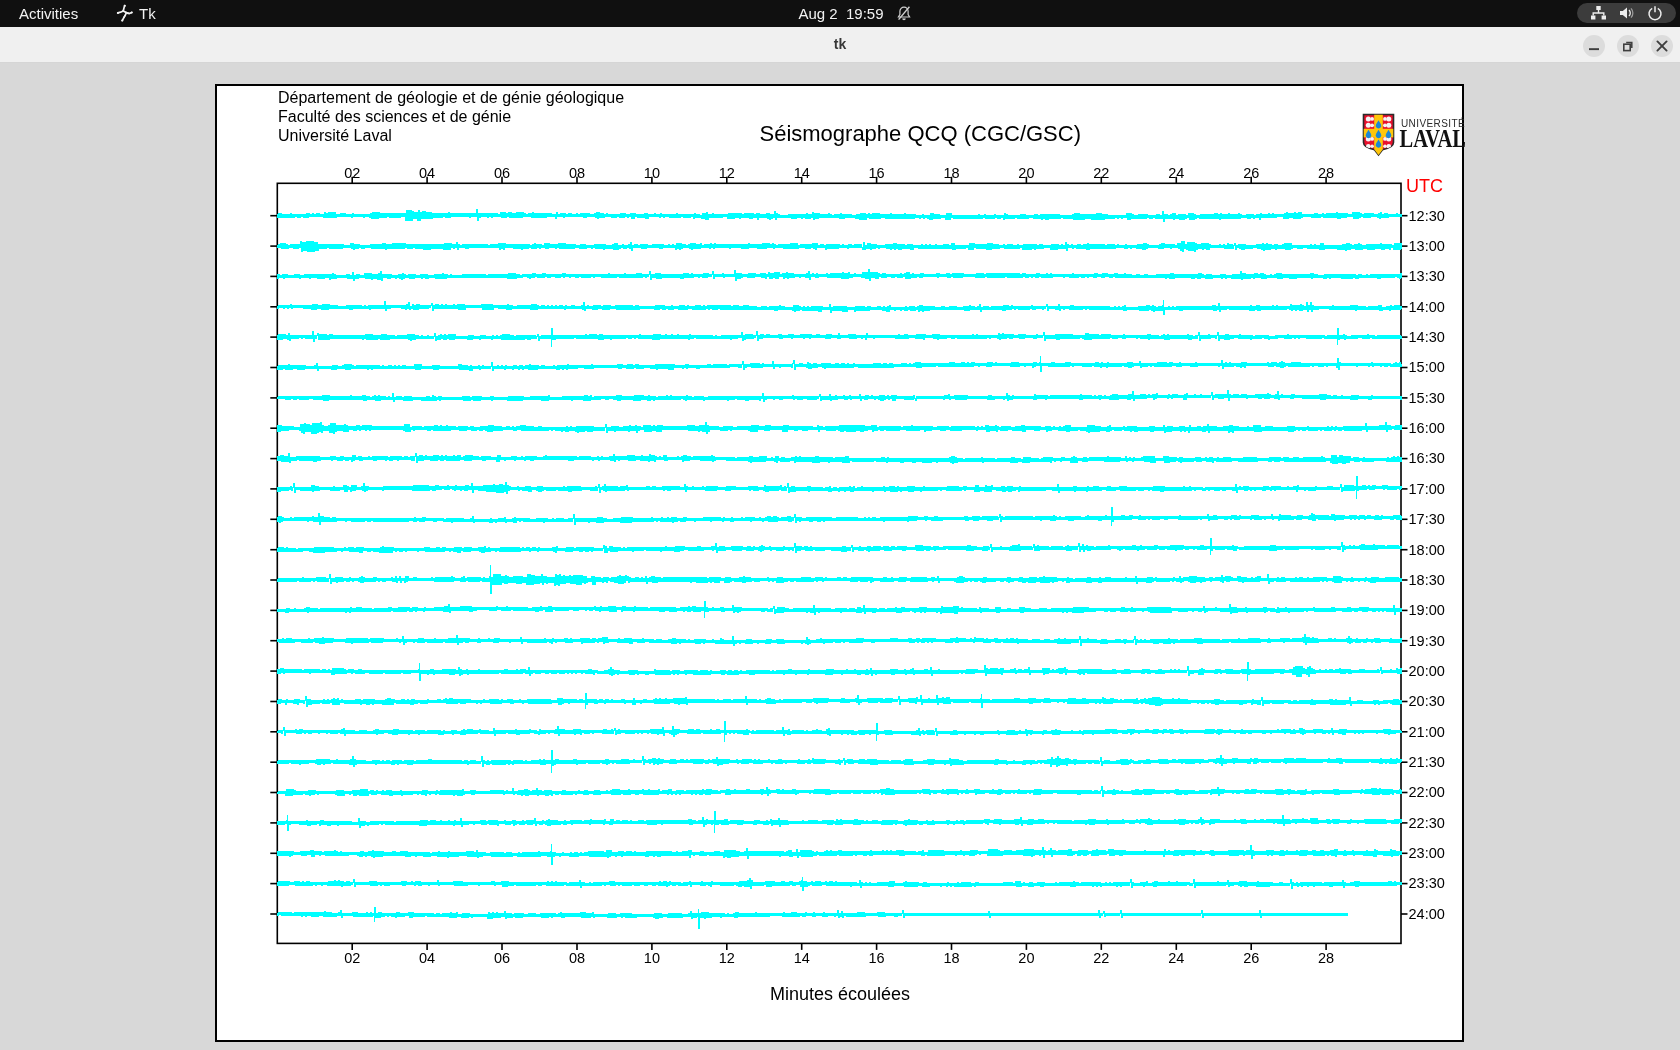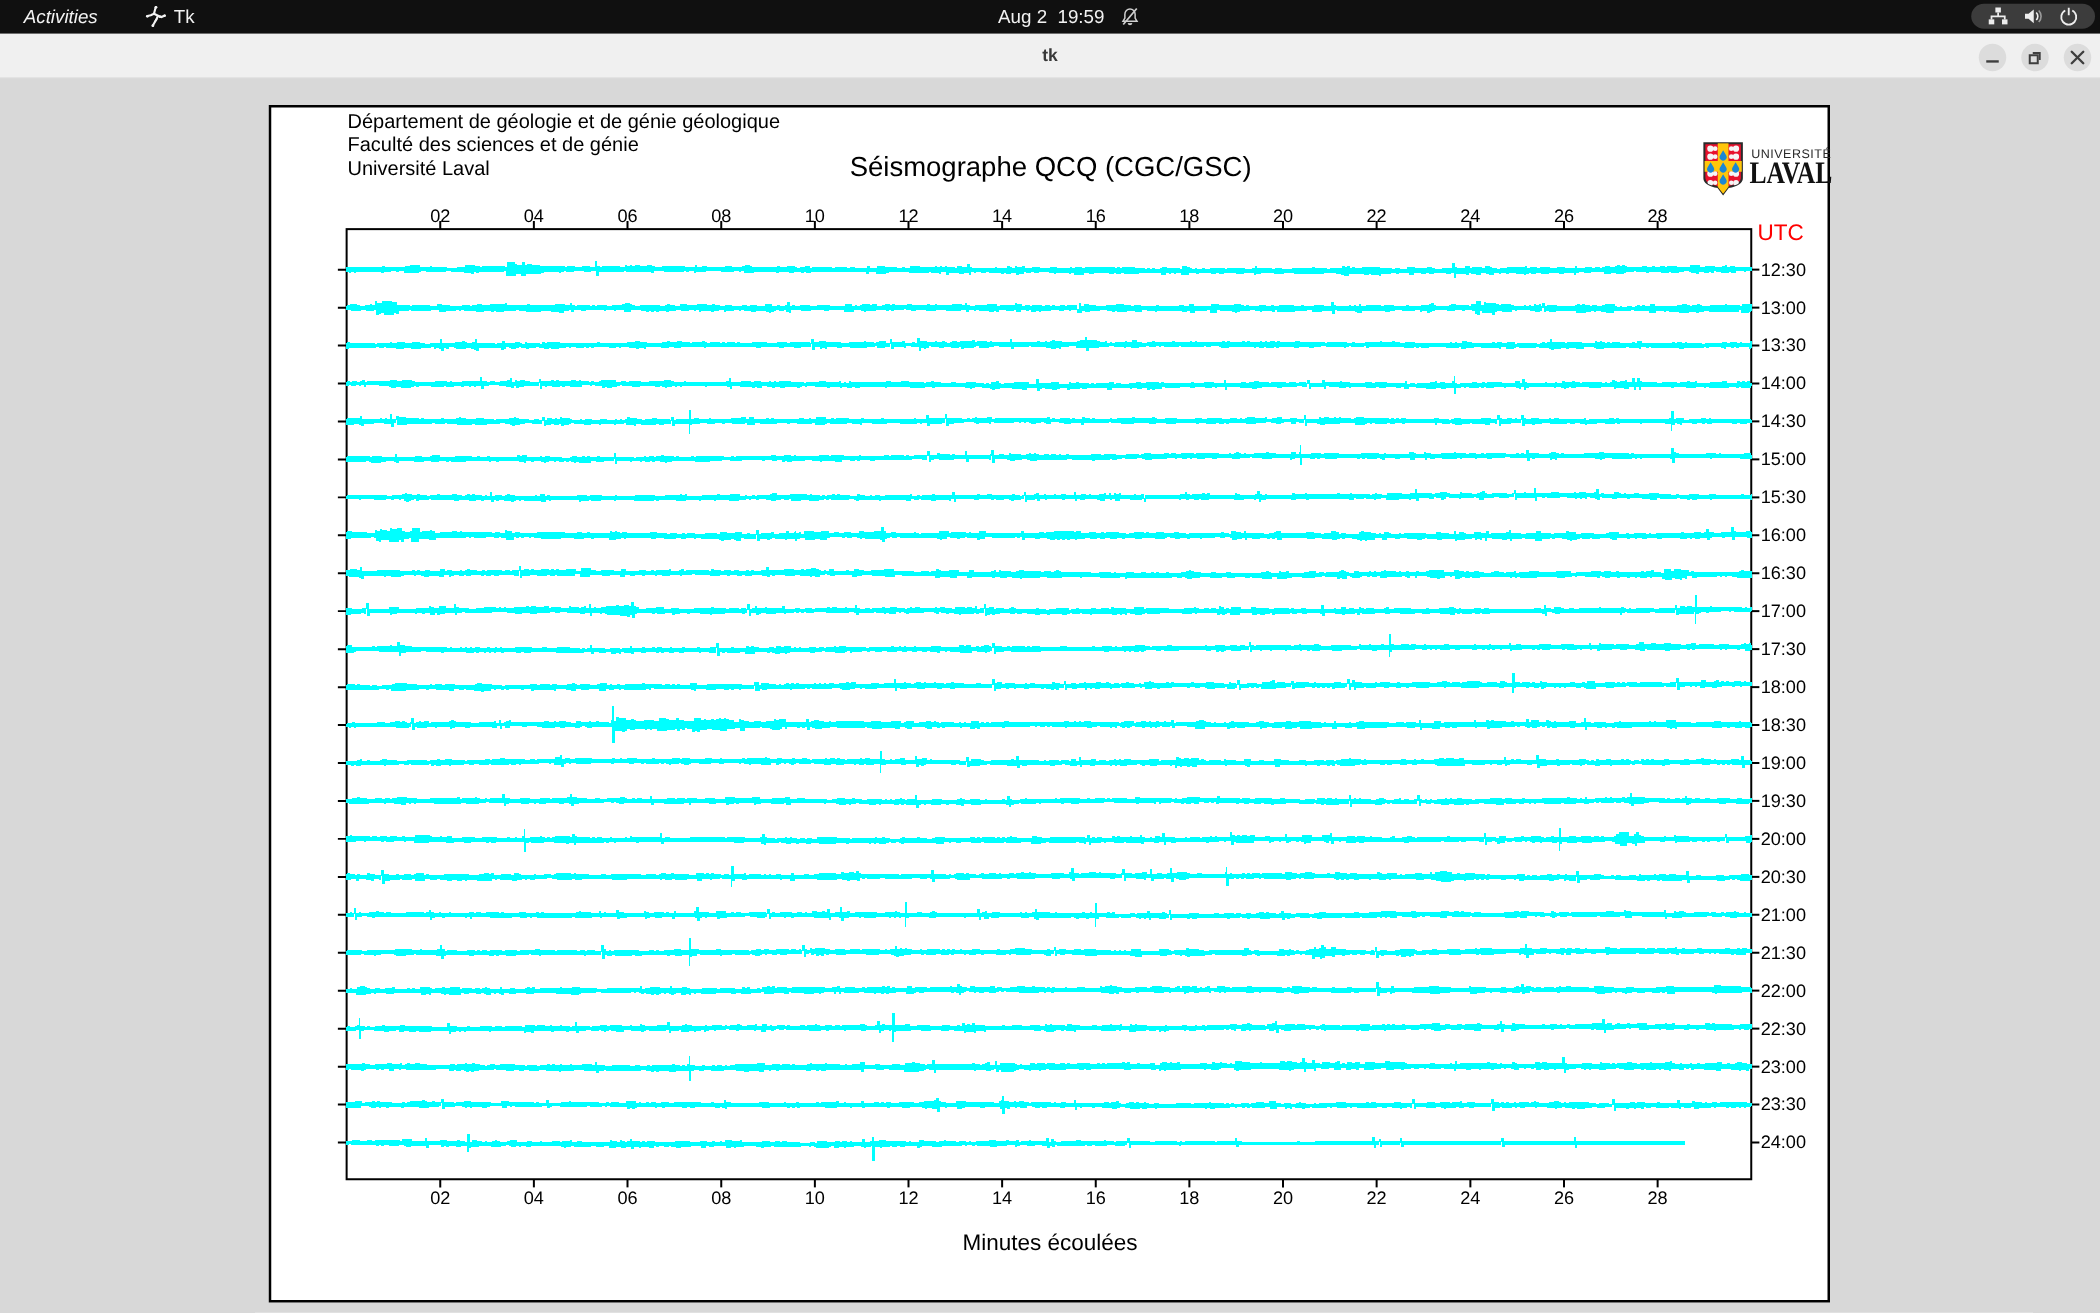--- a/index.html
+++ b/index.html
@@ -1,30 +1,30 @@
 <!DOCTYPE html>
 <html><head><meta charset="utf-8"><title>tk</title>
 <style>
 html,body{margin:0;padding:0;width:1680px;height:1050px;background:#d8d8d8;overflow:hidden;
 font-family:"Liberation Sans",sans-serif;}
 #topbar{position:absolute;left:0;top:0;width:1680px;height:27px;background:#101010;color:#f2f2f2;}
-#topbar .act{position:absolute;left:19px;top:0;line-height:27px;font-size:15px;font-style:italic;}
+#topbar .act{position:absolute;left:19px;top:0;line-height:27px;font-size:15px;}
 #topbar .tkico{position:absolute;left:116px;top:4px;}
 #topbar .tkt{position:absolute;left:139px;top:0;line-height:27px;font-size:15px;}
 #topbar .clock{position:absolute;left:770px;width:142px;text-align:center;top:0;line-height:27px;font-size:15px;font-weight:400;}
 #topbar .bell{position:absolute;left:896px;top:5px;}
 #tray{position:absolute;left:1577px;top:3px;width:99px;height:20px;background:#3c3c3c;border-radius:10px;}
 
 #titlebar{position:absolute;left:0;top:27px;width:1680px;height:35px;background:#f0f0f0;border-bottom:1px solid #d5d5d5;}
 #titlebar .t{position:absolute;left:0;width:1680px;text-align:center;line-height:34px;font-size:14px;font-weight:700;color:#383838;}
 .wbtn{position:absolute;top:8px;width:22px;height:22px;border-radius:50%;background:#dcdcdc;}
 #whitebox{position:absolute;left:215px;top:84px;width:1245px;height:953.5px;background:#fff;border:2px solid #000;}
 #plot{position:absolute;left:215px;top:84px;}
 #dept{position:absolute;left:278px;top:88px;font-size:16px;line-height:19px;color:#000;}
-#ptitle{position:absolute;left:600px;top:121px;width:481px;text-align:center;font-size:22px;color:#000;}
+#ptitle{position:absolute;left:600px;top:121px;width:481px;text-align:right;font-size:22px;color:#000;}
 #logo{position:absolute;left:1360px;top:108px;}
 </style></head>
 <body>
 <div id="topbar">
  <span class="act">Activities</span>
  <span class="tkico"><svg width="18" height="19" viewBox="0 0 18 19">
 <g stroke="#f2f2f2" stroke-width="1.7" stroke-linecap="round" fill="none">
 <path d="M8.6 1.6 L7.9 4.2 L7.2 7.0"></path>
 <path d="M7.2 7.0 L4.6 8.2 L1.8 8.8"></path>
 <path d="M7.2 7.0 L10.4 8.6 L13.2 9.6 L15.8 8.4"></path>

